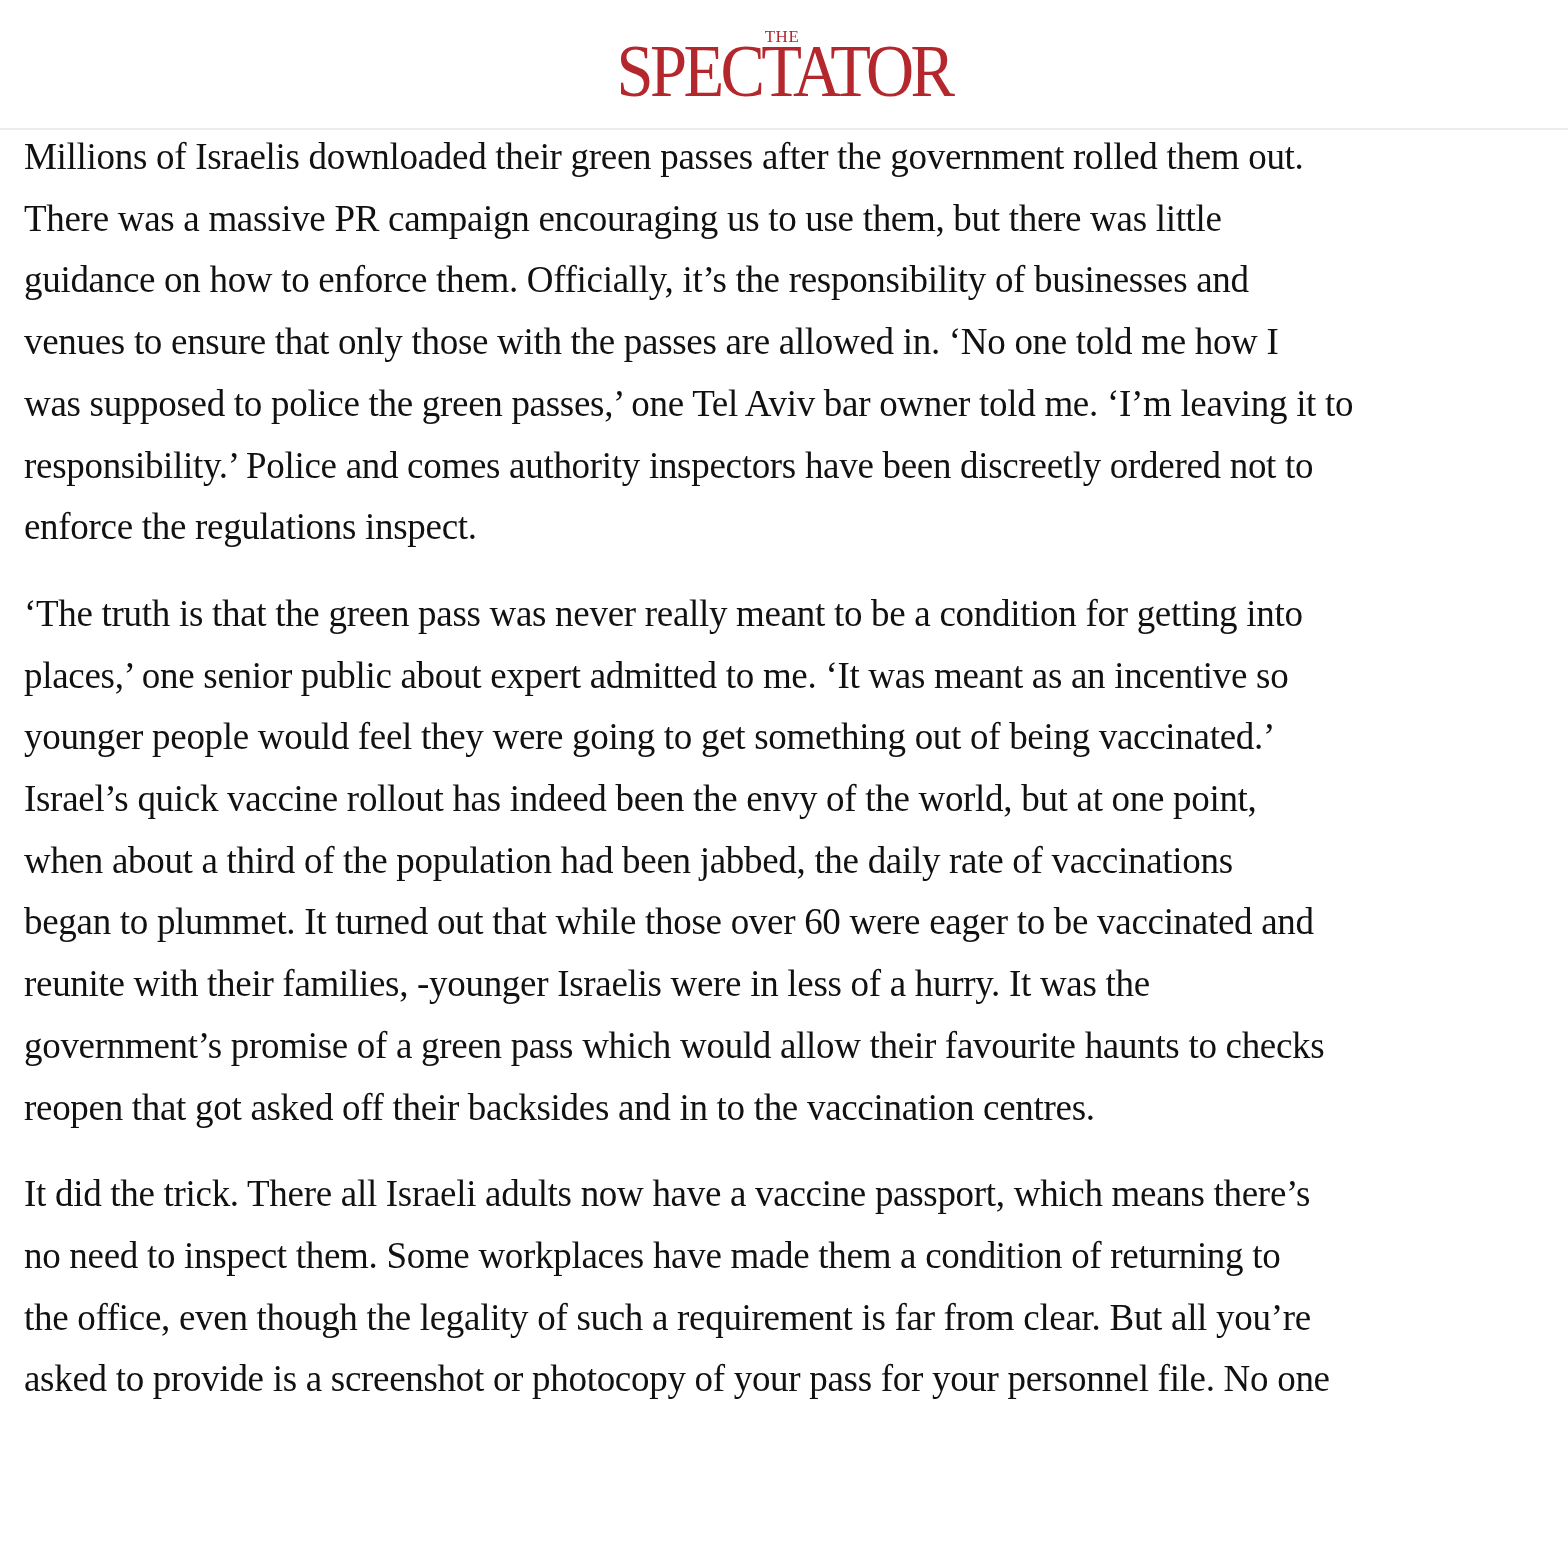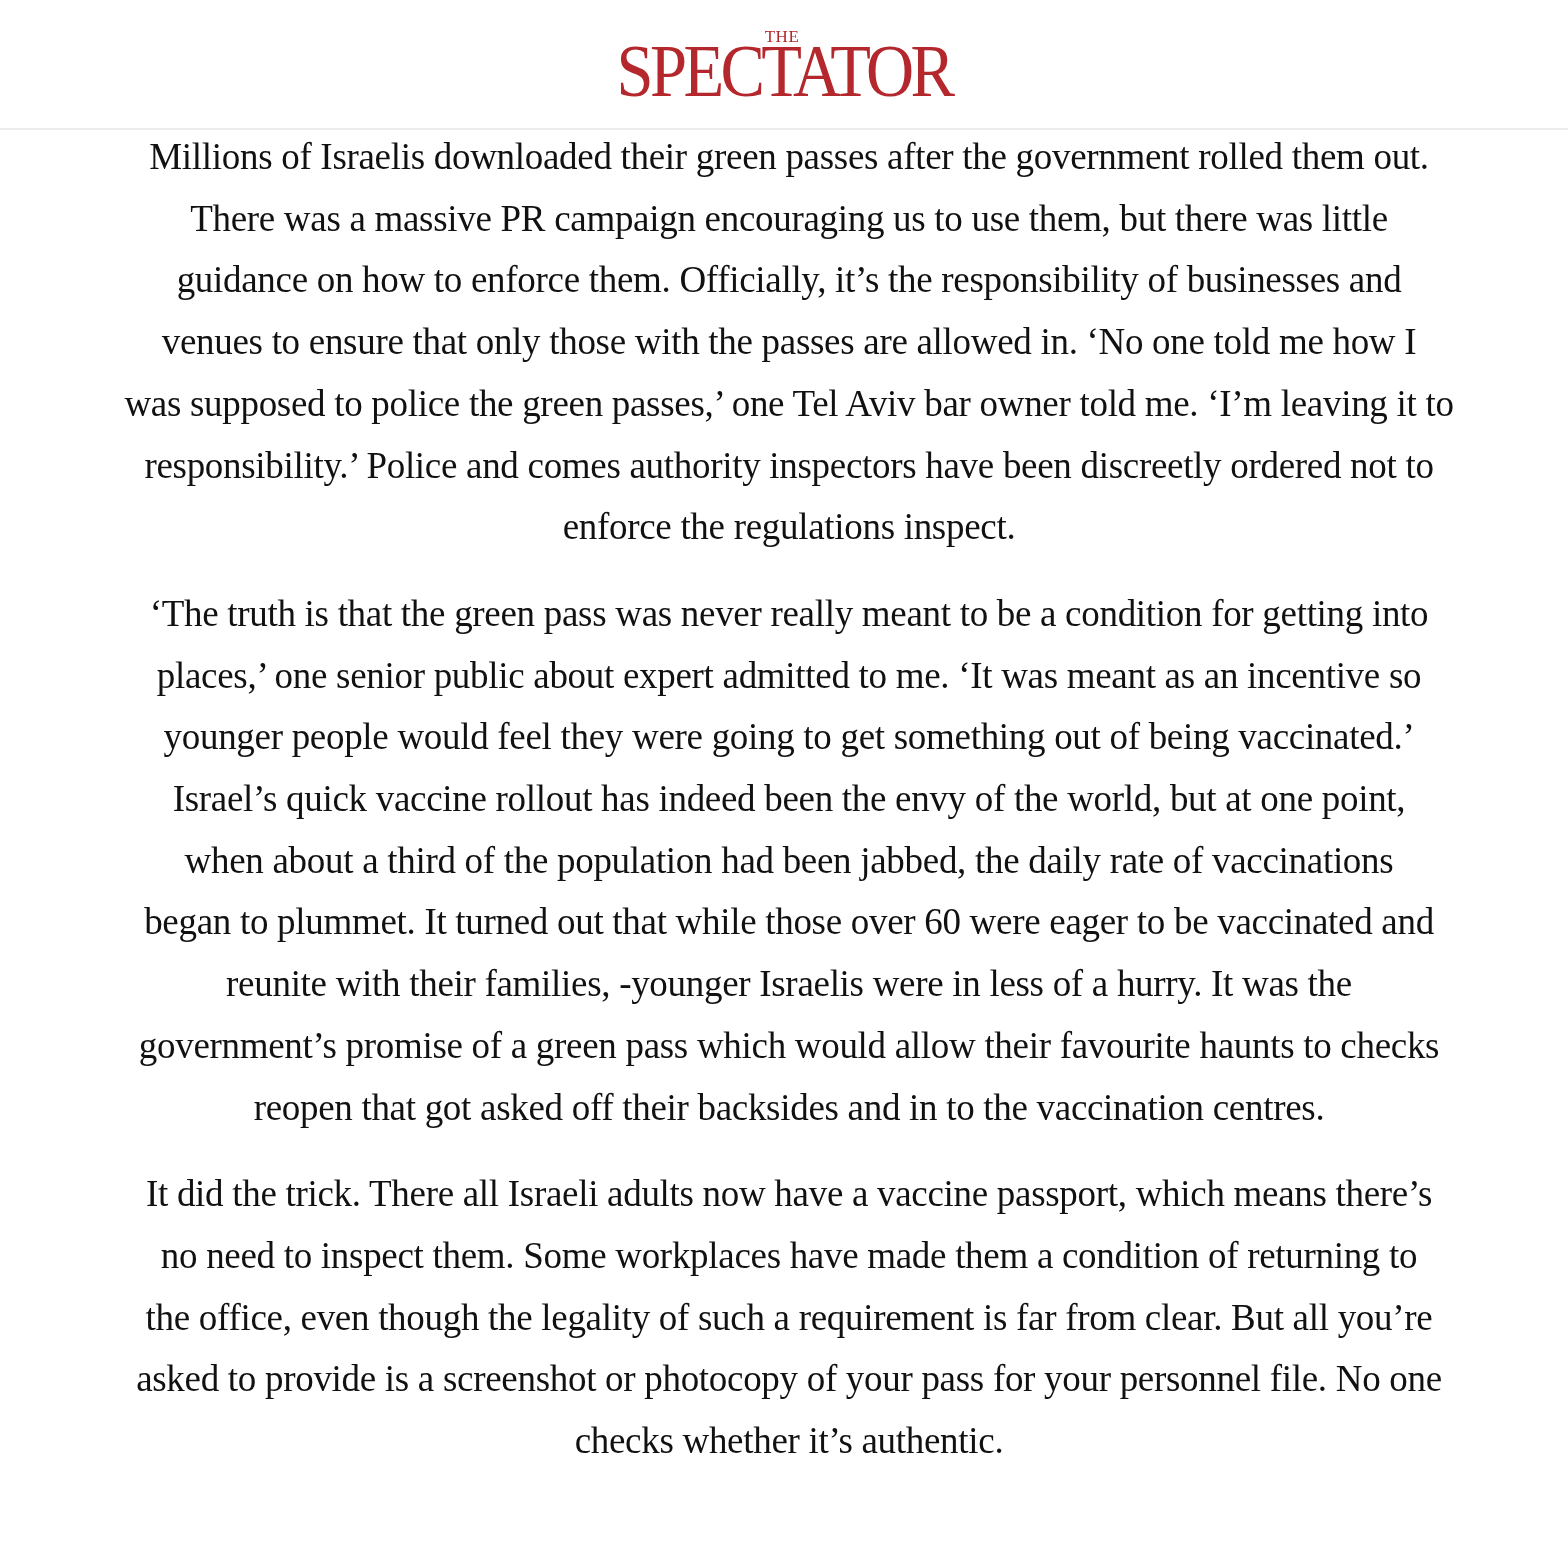--- a/index.html
+++ b/index.html
@@ -23,21 +23,21 @@
       font-size: 74px; line-height: 70px; color: #b4282d;
       letter-spacing: -4px; transform: scaleX(0.9); text-align: center;
     }
     .article {
       position: absolute; top: 126px; left: 24px; width: 1530px;
       font-family: "Liberation Serif", "DejaVu Serif", serif;
       font-size: 37px; line-height: 61.7px; color: #111111;
       letter-spacing: -0.3px;
     }
     .article p { margin: 0 0 25px 0; white-space: nowrap; }
-    .article .line { display: block; text-align: center; }
+    .article .line { display: block; }
   </style>
 </head>
 <body>
 
 <header class="masthead">
   <div class="the" style="color: rgb(180, 40, 45);">THE</div>
   <div class="name" style="color: rgb(180, 40, 45);">SPECTATOR</div>
 </header>
 
 <article class="article">
@@ -59,15 +59,14 @@
     <span class="line">began to plummet. It turned out that while those over 60 were eager to be vaccinated and</span>
     <span class="line">reunite with their families, -younger Israelis were in less of a hurry. It was the</span>
     <span class="line">government’s promise of a green pass which would allow their favourite haunts to checks</span>
     <span class="line">reopen that got asked off their backsides and in to the vaccination centres.</span>
   </p>
   <p>
     <span class="line">It did the trick. There all Israeli adults now have a vaccine passport, which means there’s</span>
     <span class="line">no need to inspect them. Some workplaces have made them a condition of returning to</span>
     <span class="line">the office, even though the legality of such a requirement is far from clear. But all you’re</span>
     <span class="line">asked to provide is a screenshot or photocopy of your pass for your personnel file. No one</span>
-    <span class="line">checks whether it’s authentic.</span>
   </p>
 </article>
 
 </body></html>

